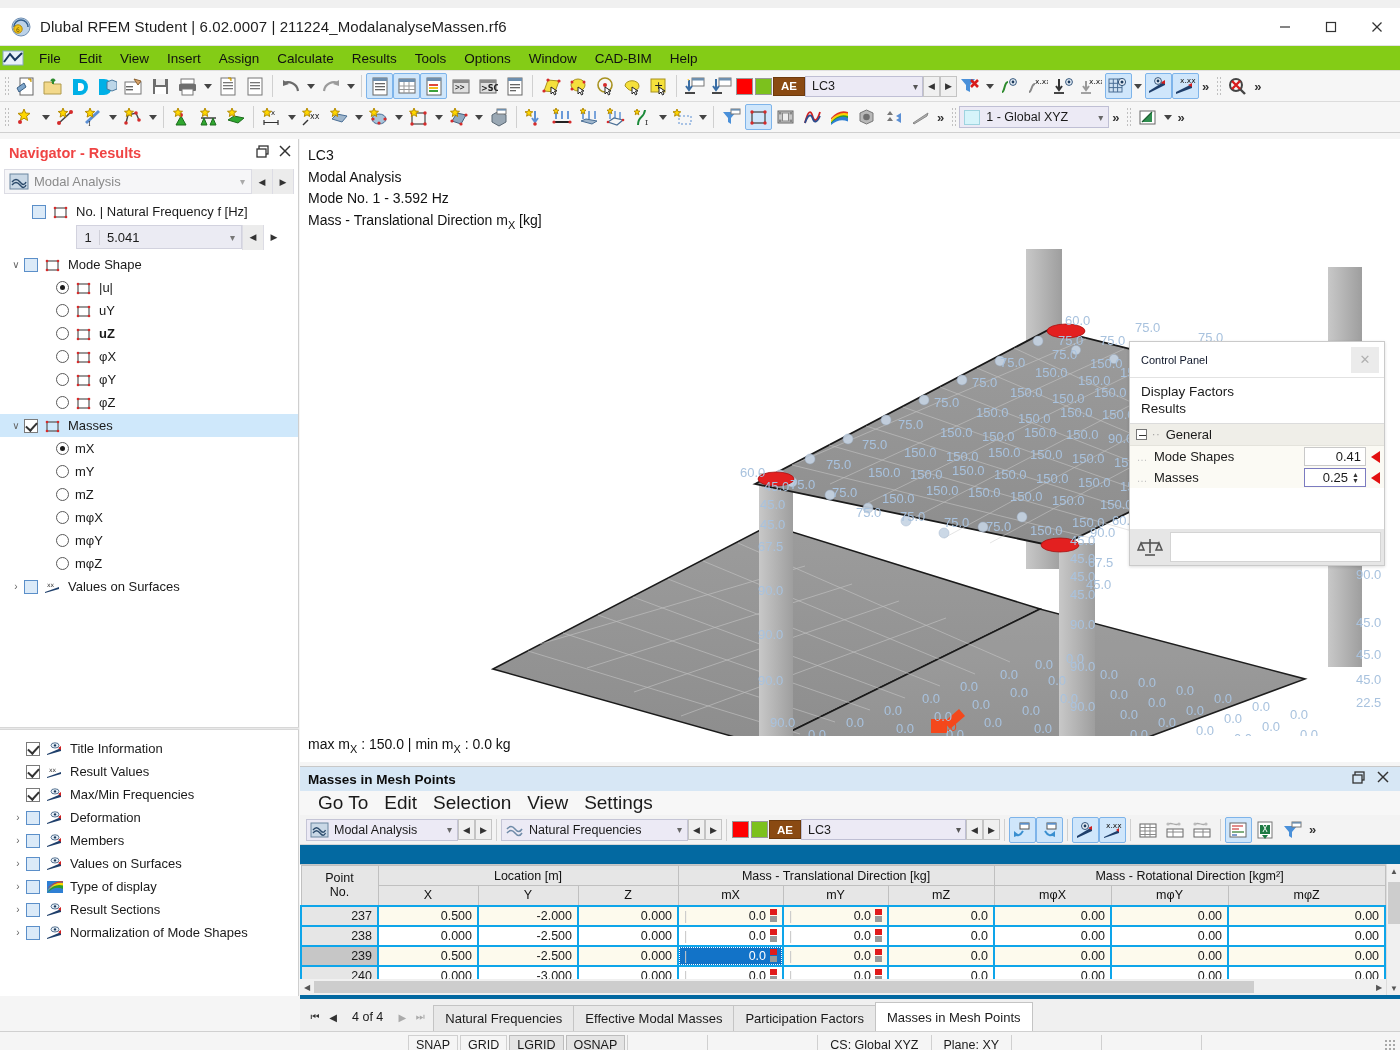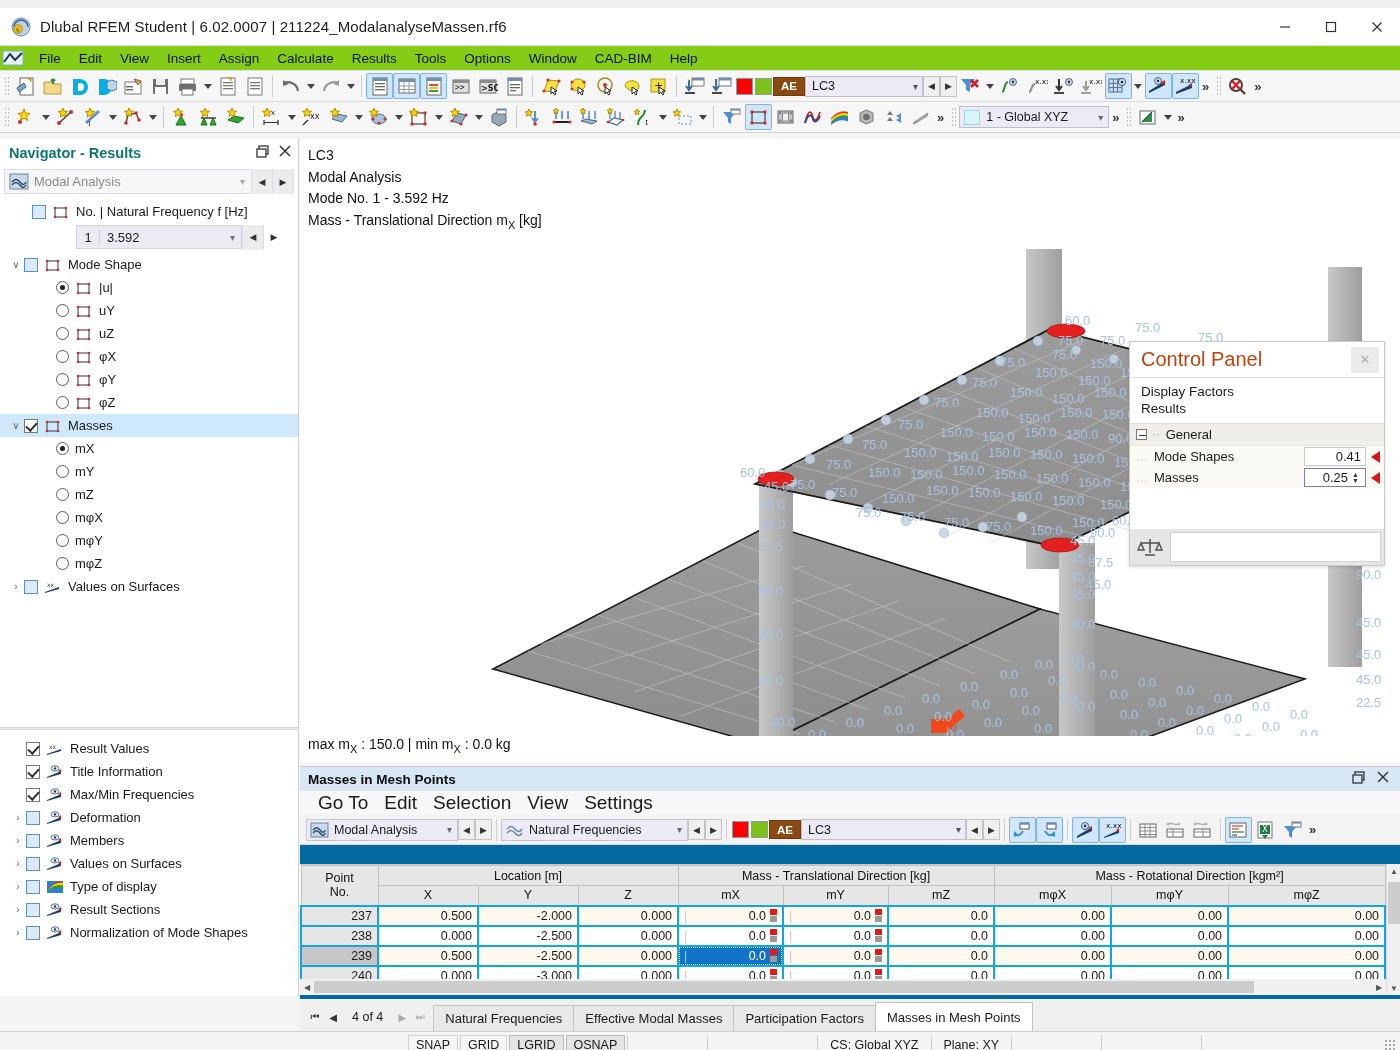--- a/index.html
+++ b/index.html
@@ -66,21 +66,21 @@
   .cssel { height: 22px; width: 150px; background: #eceaf5; border: 1px solid #bfbfd4;
            display: flex; align-items: center; font-size: 12.5px; padding-left: 4px;}
 
   
   .navigator {
     position: absolute; left: 0; top: 131px; width: 299px; height: 857px;
     background: #ffffff; border-right: 1px solid #cfcfcf;
   }
   .nav-head { height: 28px; display: flex; align-items: center; padding: 0 6px 0 9px;
               background: #ffffff; }
-  .nav-head-title { font-weight: bold; font-size: 14.5px; color: #0f766e; }
+  .nav-head-title { font-weight: bold; font-size: 14.5px; color: #ef4444; }
   .nav-head-btns { margin-left: auto; display: flex; gap: 10px; align-items: center; }
   .nav-cbo { height: 25px; margin: 2px 4px 0 4px; display: flex; align-items: center;
              background: #f6f6f8; border: 1px solid #dcdce4; }
   .nav-cbo .ico { width: 20px; height: 17px; margin: 0 5px 0 4px; }
   .nav-cbo .lbl { color: #8a8a8a; font-size: 13px; }
   .nav-cbo .dd { margin-left: auto; color: #aaa; font-size: 10px; padding-right: 6px;}
   .navarrow { width: 21px; height: 25px; background: #ececec; border-left: 1px solid #dcdce4;
               display:flex;align-items:center;justify-content:center;font-size:9px;color:#333;}
   .nav-tree { padding-top: 6px; }
   .trow { height: 23px; display: flex; align-items: center; padding-left: 8px; font-size: 13px; }
@@ -111,21 +111,21 @@
   .vp-title { position: absolute; left: 8px; top: 6px; font-size: 14px; line-height: 21.5px; color: #111; }
   .vp-minmax { position: absolute; left: 300px; top: 728px; width: 1100px; height: 26px;
                background: #fff; font-size: 14px; padding-left: 8px; color: #111; }
   sub { font-size: 0.78em; }
 
   
   .ctrlpanel { position: absolute; left: 1129px; top: 333px; width: 256px; height: 225px;
                background: #e6e6e6; border: 1px solid #cacaca; box-shadow: 0 1px 3px rgba(0,0,0,.14); }
   .cp-head { height: 36px; background: #fff; display: flex; align-items: center; padding-left: 11px;
              border-bottom: 1px solid #e2e2e2; }
-  .cp-head .t { color: #c2410c; font-size: 20px; }
+  .cp-head .t { color: #0f172a; font-size: 11px; }
   .cp-x { margin-left: auto; width: 28px; height: 26px; margin-right: 5px; background: #ebebeb;
           display:flex;align-items:center;justify-content:center;color:#b0b0b0;font-size:13px;}
   .cp-sub { background: #fff; padding: 5px 0 6px 11px; font-size: 13.5px; line-height: 17px; color:#1a1a1a;
             border-bottom: 1px solid #dcdcdc;}
   .cp-grp { height: 22px; background: #efeee8; display: flex; align-items: center; padding-left: 6px;
             font-size: 13px; border-bottom: 1px solid #e4e3dc;}
   .cp-grp .box { width: 11px; height: 11px; border: 1px solid #777; background: #fff; margin-right: 5px;
                  position: relative; }
   .cp-grp .box::after { content:""; position:absolute; left:2px; top:4.5px; width:7px; height:1px; background:#333;}
   .cp-grp .dots { color:#999; margin-right: 5px; letter-spacing: 1px; font-size: 10px;}
@@ -869,21 +869,21 @@
                 <circle cx="14" cy="12" r="1.3"></circle>
               </g>
             </svg>
         </span>
         <span>No. | Natural Frequency f [Hz]</span>
       </div>
 
       <div class="freqrow">
         <span class="freqbox">
           <span class="n">1</span>
-          <span class="v">3.592</span>
+          <span class="v">5.041</span>
           <span style="margin-left:auto;padding-right:6px;color:#777;font-size:10px">▾</span>
         </span>
         <span class="navarrow">◀</span>
         <span class="navarrow" style="background:#fff">▶</span>
       </div>
 
       <div id="tree-body">
           <div class="trow">
             <span class="exp">∨</span>
             <span class="cbx blue"></span>
@@ -917,21 +917,21 @@
                 <rect x="3" y="3" width="11" height="9" fill="none" stroke="#555" stroke-width="1.2"></rect>
                 <g fill="#d52b2b">
                   <circle cx="3" cy="3" r="1.3"></circle>
                   <circle cx="14" cy="3" r="1.3"></circle>
                   <circle cx="3" cy="12" r="1.3"></circle>
                   <circle cx="14" cy="12" r="1.3"></circle>
                 </g>
               </svg></span>
             <span>uY</span>
           </div>
-          <div class="trow" style="padding-left: 56px;">
+          <div class="trow" style="padding-left: 56px; font-weight: bold;">
             <span class="rad"></span>
             <span class="tico"><svg width="18" height="14">
                 <rect x="3" y="3" width="11" height="9" fill="none" stroke="#555" stroke-width="1.2"></rect>
                 <g fill="#d52b2b">
                   <circle cx="3" cy="3" r="1.3"></circle>
                   <circle cx="14" cy="3" r="1.3"></circle>
                   <circle cx="3" cy="12" r="1.3"></circle>
                   <circle cx="14" cy="12" r="1.3"></circle>
                 </g>
               </svg></span>
@@ -1026,35 +1026,35 @@
         </div>
     </div>
 
     <div class="nav-split"></div>
     <div class="nav-lower">
       <div id="tree-lower">
           <div class="trow" style="padding-left: 10px;">
             <span class="exp"></span>
             <span class="cbx chk"></span>
             <span class="tico"><svg width="18" height="14">
-                <text x="3" y="7" font-size="6" fill="#333" font-family="DejaVu Sans">xx</text>
-                <path d="M1 12 L15 7 L15 9 L1 13z" fill="#1f3f6b"></path>
-              </svg></span>
-            <span>Result Values</span>
-          </div>
-          <div class="trow" style="padding-left: 10px;">
-            <span class="exp"></span>
-            <span class="cbx chk"></span>
-            <span class="tico"><svg width="18" height="14">
                 <path d="M1 12 L15 6 L15 9 L1 13z" fill="#1f3f6b"></path>
                 <path d="M12 6 L15 4 L15 8z" fill="#d21e1e"></path>
                 <ellipse cx="9" cy="3.4" rx="4" ry="2.6" fill="#e8f0f8" stroke="#33557a" stroke-width=".8"></ellipse>
                 <circle cx="9" cy="3.4" r="1.2" fill="#1b3a5c"></circle>
               </svg></span>
             <span>Title Information</span>
+          </div>
+          <div class="trow" style="padding-left: 10px;">
+            <span class="exp"></span>
+            <span class="cbx chk"></span>
+            <span class="tico"><svg width="18" height="14">
+                <text x="3" y="7" font-size="6" fill="#333" font-family="DejaVu Sans">xx</text>
+                <path d="M1 12 L15 7 L15 9 L1 13z" fill="#1f3f6b"></path>
+              </svg></span>
+            <span>Result Values</span>
           </div>
           <div class="trow" style="padding-left: 10px;">
             <span class="exp"></span>
             <span class="cbx chk"></span>
             <span class="tico"><svg width="18" height="14">
                 <path d="M1 12 L15 6 L15 9 L1 13z" fill="#1f3f6b"></path>
                 <path d="M12 6 L15 4 L15 8z" fill="#d21e1e"></path>
                 <ellipse cx="9" cy="3.4" rx="4" ry="2.6" fill="#e8f0f8" stroke="#33557a" stroke-width=".8"></ellipse>
                 <circle cx="9" cy="3.4" r="1.2" fill="#1b3a5c"></circle>
               </svg></span>

